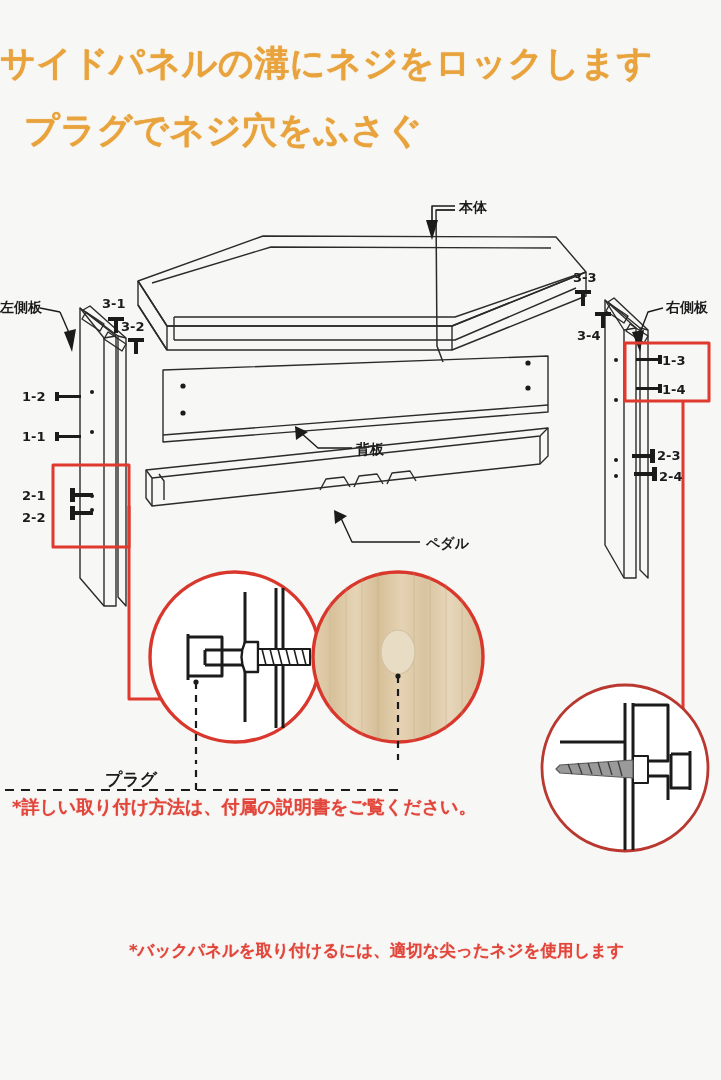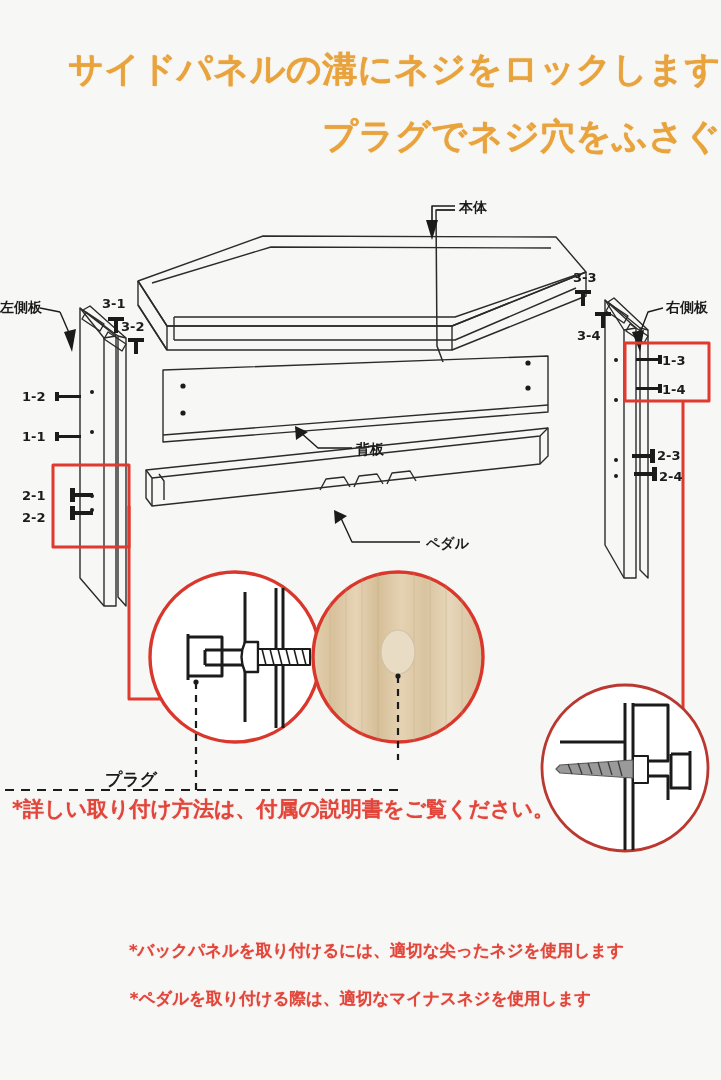--- a/index.html
+++ b/index.html
@@ -8,43 +8,42 @@
     background:#f7f7f5;
     font-family:"DejaVu Sans","Liberation Sans",sans-serif;
     overflow:hidden;
     position:relative;
   }
   #root{position:absolute;inset:0;}
 
   
   .headline{
     position:absolute;left:0;right:0;
-    text-align:right;
+    text-align:left;
     color:#e8a33d;
     font-weight:bold;
     letter-spacing:.5px;
     line-height:1;
     white-space:nowrap;
     text-shadow:0 0 1px #e8a33d;
-    margin-top:6px;
   }
   #hl1{top:46px;font-size:35px;}
   #hl2{top:113px;font-size:35px;padding-left:24px;}
 
   
   .rednote{
     position:absolute;left:0;right:0;
     text-align:center;
     color:#e2453a;
     font-weight:bold;
     font-size:16.5px;
     white-space:nowrap;
     text-shadow:0 0 1px rgba(226,69,58,.6);
   }
-  #note-manual{top:795px;text-align:center;left:12px;right:auto;font-size:21px;}
+  #note-manual{top:795px;text-align:center;left:12px;right:auto;font-size:18px;}
   #note-back{top:940px;padding-left:32px;}
   #note-pedal{top:988px;}
 
   
   #diagram{position:absolute;left:0;top:160px;width:721px;height:780px;}
 
   .lbl{
     font-family:"DejaVu Sans","Liberation Sans",sans-serif;
     font-size:13px;font-weight:bold;fill:#1b1b1b;
   }
@@ -358,15 +357,14 @@
     <text class="lbl" x="573" y="122">3-3</text>
     <text class="lbl" x="577" y="180">3-4</text>
     <text class="lbl" x="662" y="205">1-3</text>
     <text class="lbl" x="662" y="234">1-4</text>
     <text class="lbl" x="657" y="300">2-3</text>
     <text class="lbl" x="659" y="321">2-4</text>
   </svg>
 
   <div class="rednote" id="note-manual">*詳しい取り付け方法は、付属の説明書をご覧ください。</div>
   <div class="rednote" id="note-back">*バックパネルを取り付けるには、適切な尖ったネジを使用します</div>
-  <div class="rednote" id="note-pedal">*ペダルを取り付ける際は、適切なマイナスネジを使用します</div>
 
 </div>
 
 </body></html>

